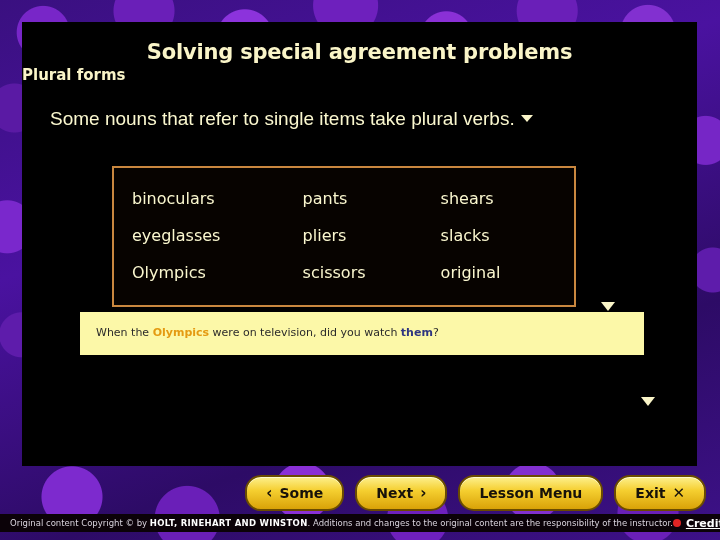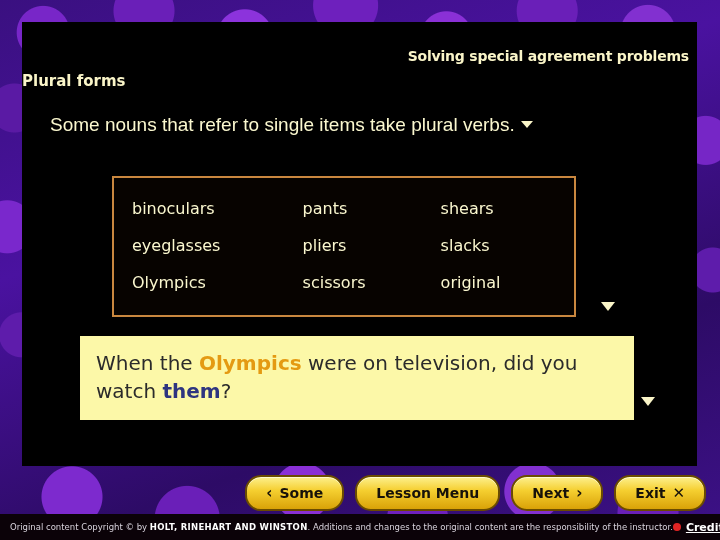--- a/index.html
+++ b/index.html
@@ -38,24 +38,24 @@
 
   
   #content-panel{
     position:absolute;left:22px;top:22px;
     width:675px;height:444px;
     background:#000000;
     overflow:hidden;
   }
 
   .slide-title{
-    margin:8px;padding:18px 0 0 0;
-    text-align:right;
+    margin:0;padding:18px 0 0 0;
+    text-align:center;
     color:#faf5c8;
-    font-size:14px;font-weight:bold;
+    font-size:21px;font-weight:bold;
     letter-spacing:-0.2px;
     font-family:"DejaVu Sans", sans-serif;
   }
   .slide-subtitle{
     margin:2px 0 0 0;
     text-align:left;
     color:#faf5c8;
     font-size:15px;font-weight:bold;
     font-family:"DejaVu Sans", sans-serif;
   }
@@ -82,21 +82,21 @@
   .tri-side{
     position:absolute;
     width:0;height:0;
     border-left:7px solid transparent;
     border-right:7px solid transparent;
     border-top:9px solid #faf5c8;
   }
 
   
   #word-table{
-    position:absolute;left:112px;top:176px;
+    position:absolute;left:112px;top:166px;
     width:460px;
     border:2px solid #c9873f;
     background:#070300;
     padding:12px 0 14px 0;
   }
   #word-table table{
     width:100%;
     border-collapse:collapse;
   }
   #word-table td{
@@ -104,26 +104,26 @@
     font-size:16px;
     padding:9px 0 9px 0;
     font-family:"DejaVu Sans", sans-serif;
   }
   #word-table td:nth-child(1){width:41%;padding-left:18px;}
   #word-table td:nth-child(2){width:30%;margin-left:23px;}
   #word-table td:nth-child(3){width:29%;}
 
   
   #example-box{
-    position:absolute;left:80px;top:336px;
+    position:absolute;left:80px;top:312px;
     width:522px;
     background:#fcf8a8;
-    padding:13px 16px 14px 16px;
+    padding:13px 26px 14px 16px;
     color:#2b2b2b;
-    font-size:20px;
+    font-size:11px;
     line-height:1.42;
     font-family:"DejaVu Sans", sans-serif;
   }
   .hl-orange{color:#e49a12;font-weight:bold;}
   .hl-navy{color:#2e3580;font-weight:bold;}
 
   
   #nav-bar{
     position:absolute;left:0;top:472px;width:720px;height:42px;
     display:flex;align-items:center;justify-content:flex-end;
@@ -141,21 +141,21 @@
     color:#17120a;
     font-size:14px;font-weight:bold;
     font-family:"DejaVu Sans", sans-serif;
     white-space:nowrap;
     cursor:pointer;
   }
   .nav-glyph{font-size:15px;font-weight:bold;line-height:1;}
 
   
   #footer-bar{
-    position:absolute;left:0;top:514px;width:720px;height:26px;
+    position:absolute;left:0;top:514px;width:720px;height:18px;
     background:#0b0208;
     display:flex;align-items:center;
     padding:0 10px;box-sizing:border-box;
     overflow:hidden;
   }
   #footer-text{
     color:#d9d4dd;
     font-size:8.5px;
     font-family:"DejaVu Sans", sans-serif;
     white-space:nowrap;
@@ -223,26 +223,26 @@
 <div class="tri-side" style="left:641px;top:397px;"></div>
 
 <div id="nav-bar">
 
   <div class="nav-btn">
     <span class="nav-glyph">‹</span>
     <span>Some</span>
   </div>
 
   <div class="nav-btn">
-    <span>Lesson Menu</span>
-  </div>
-
-  <div class="nav-btn">
     <span>Next</span>
     <span class="nav-glyph">›</span>
+  </div>
+
+  <div class="nav-btn">
+    <span>Lesson Menu</span>
   </div>
 
   <div class="nav-btn">
     <span>Exit</span>
     <span class="nav-glyph">✕</span>
   </div>
 
 </div>
 
 <div id="footer-bar">

